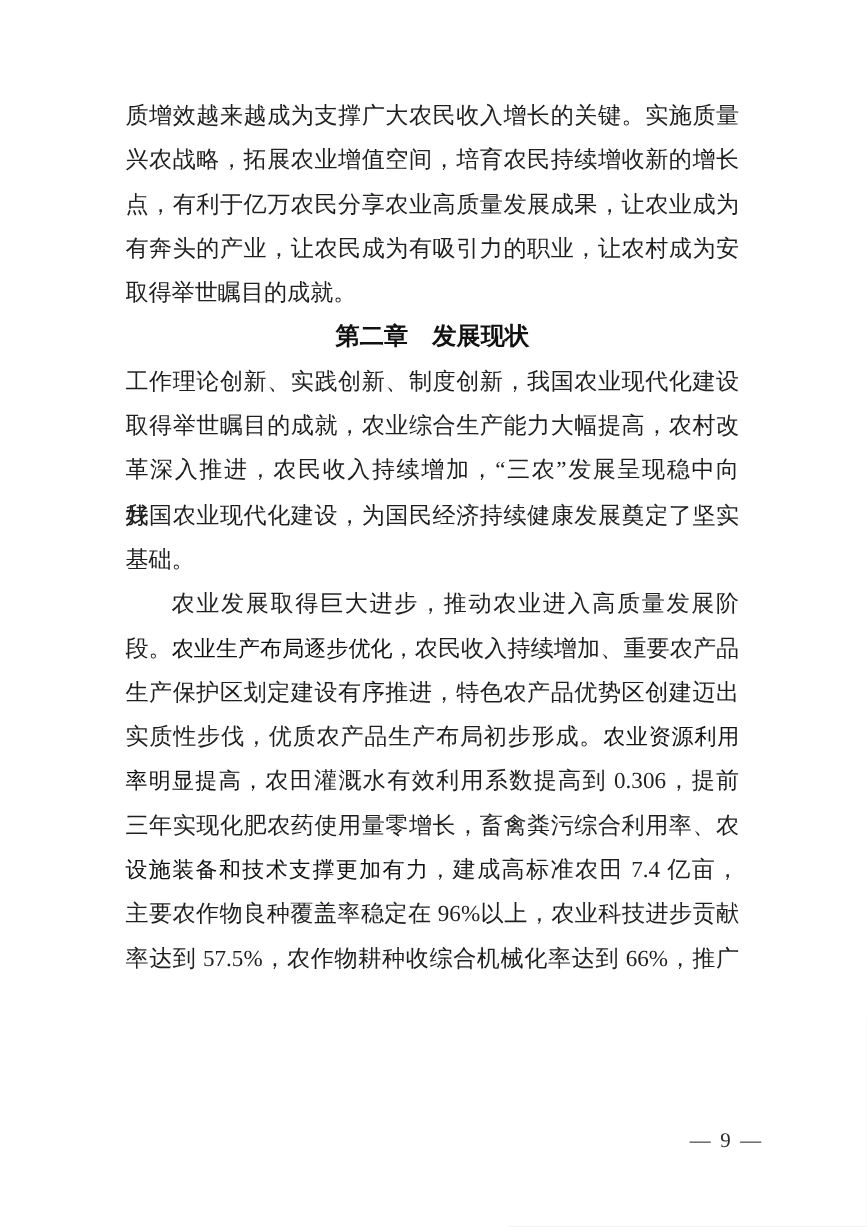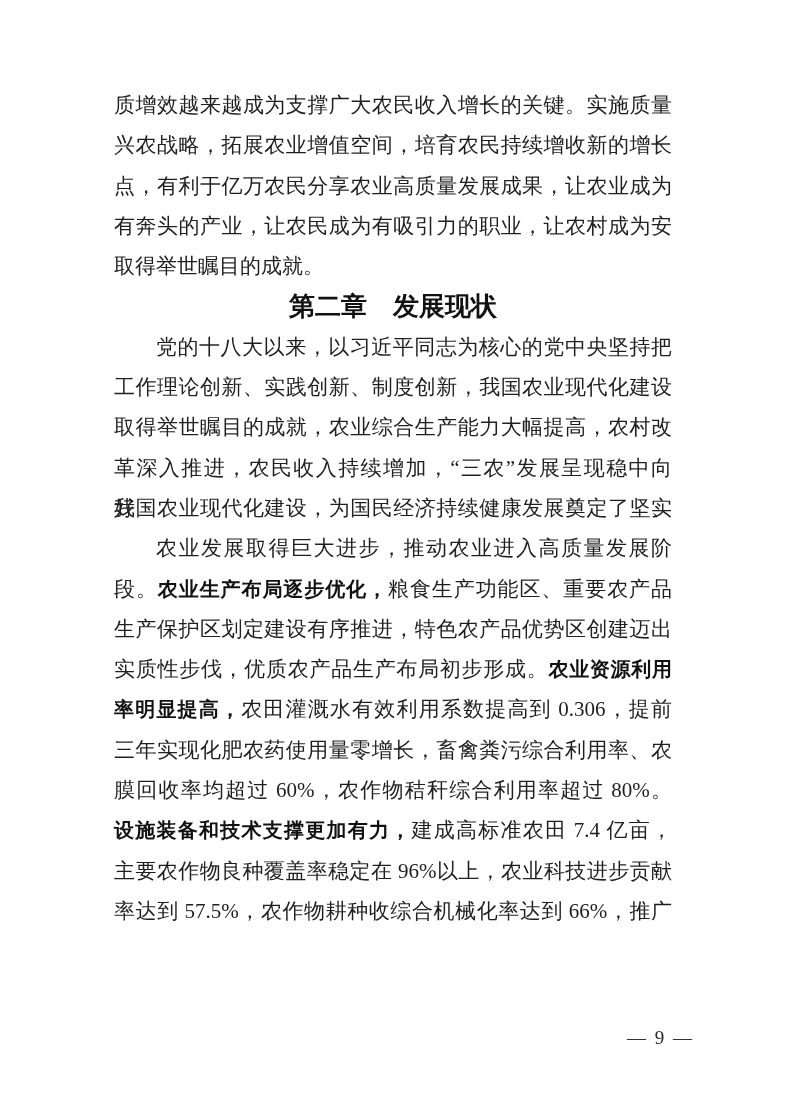--- a/index.html
+++ b/index.html
@@ -37,27 +37,27 @@
   }
   .line.end {
     text-align-last: left;
   }
   .line.indent {
     text-indent: 42px;
   }
   .line.heading {
     font-family: "Liberation Sans", "DejaVu Sans", sans-serif;
     font-weight: 700;
-    font-size: 26px;
+    font-size: 22px;
     text-align: center;
     text-align-last: center;
     color: #111111;
   }
   .b {
-    font-weight: 700;
+    font-weight: 400;
     font-family: "Liberation Sans", "DejaVu Sans", sans-serif;
     font-size: 20px;
     color: #111111;
   }
   .page-number {
     position: absolute;
     top: 1024px;
     right: 112px;
     font-size: 19px;
     line-height: 28px;
@@ -70,30 +70,29 @@
 <body>
 
 <div class="page">
   <div class="text-block">
       <div class="line fill"><span>质增效越来越成为支撑广大农民收入增长的关键。实施质量</span></div>
       <div class="line fill"><span>兴农战略，拓展农业增值空间，培育农民持续增收新的增长</span></div>
       <div class="line fill"><span>点，有利于亿万农民分享农业高质量发展成果，让农业成为</span></div>
       <div class="line fill"><span>有奔头的产业，让农民成为有吸引力的职业，让农村成为安</span></div>
       <div class="line end"><span>取得举世瞩目的成就。</span></div>
       <div class="line heading end"><span>第二章　发展现状</span></div>
-      <div class="line indent fill"><span>党的十八大以来，以习近平同志为核心的党中央坚持把</span></div>
       <div class="line fill"><span>工作理论创新、实践创新、制度创新，我国农业现代化建设</span></div>
       <div class="line fill"><span>取得举世瞩目的成就，农业综合生产能力大幅提高，农村改</span></div>
       <div class="line fill"><span>革深入推进，农民收入持续增加，“三农”发展呈现稳中向好、</span></div>
       <div class="line fill"><span>我国农业现代化建设，为国民经济持续健康发展奠定了坚实</span></div>
+      <div class="line end"><span>基础。</span></div>
       <div class="line indent fill"><span>农业发展取得巨大进步，推动农业进入高质量发展阶</span></div>
-      <div class="line fill"><span>段。</span><span class="b">农业生产布局逐步优化，</span><span>粮食生产功能区、重要农产品</span></div>
+      <div class="line fill"><span>段。</span><span class="b">农业生产布局逐步优化，</span><span>农民收入持续增加、重要农产品</span></div>
       <div class="line fill"><span>生产保护区划定建设有序推进，特色农产品优势区创建迈出</span></div>
       <div class="line fill"><span>实质性步伐，优质农产品生产布局初步形成。</span><span class="b">农业资源利用</span></div>
       <div class="line fill"><span class="b">率明显提高，</span><span>农田灌溉水有效利用系数提高到 0.306，提前</span></div>
       <div class="line fill"><span>三年实现化肥农药使用量零增长，畜禽粪污综合利用率、农</span></div>
-      <div class="line fill"><span>膜回收率均超过 60%，农作物秸秆综合利用率超过 80%。</span></div>
       <div class="line fill"><span class="b">设施装备和技术支撑更加有力，</span><span>建成高标准农田 7.4 亿亩，</span></div>
       <div class="line fill"><span>主要农作物良种覆盖率稳定在 96%以上，农业科技进步贡献</span></div>
       <div class="line fill"><span>率达到 57.5%，农作物耕种收综合机械化率达到 66%，推广</span></div>
     </div>
   <div class="page-number">— 9 —</div>
 </div>
 
 </body></html>

